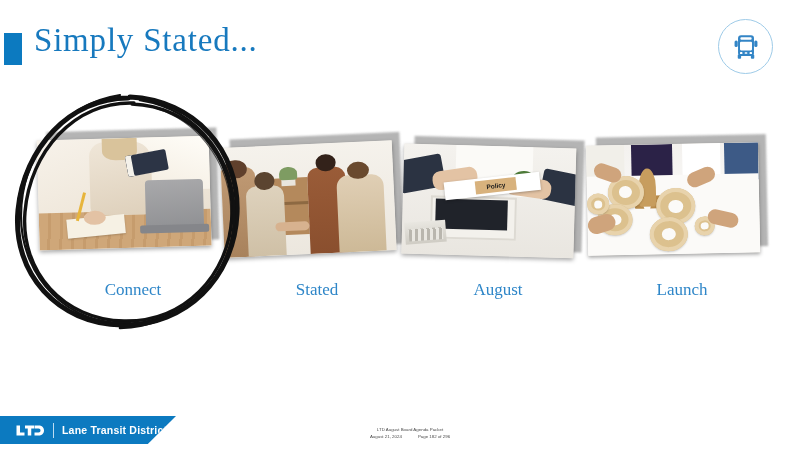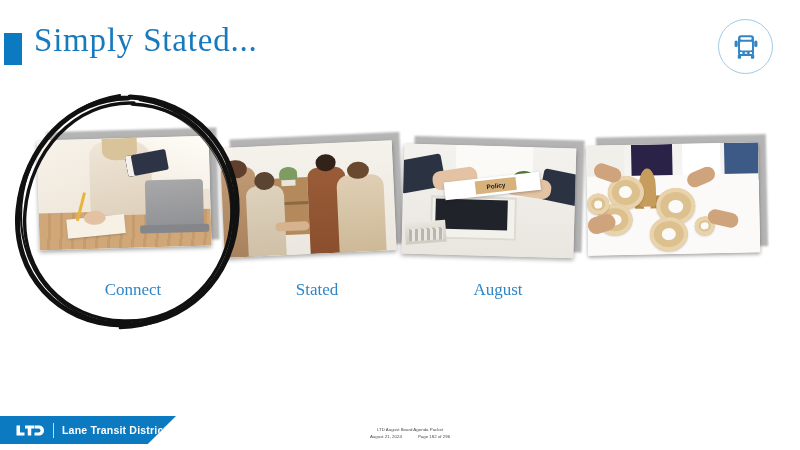--- a/index.html
+++ b/index.html
@@ -391,20 +391,21 @@
             <div class="ph gear g3"></div>
           <div class="ph gear g4"></div>
             <div class="ph gear g5"></div>
             <div class="ph gear g6"></div>
           <div class="ph l-hand h1"></div>
             <div class="ph l-hand h2"></div>
           <div class="ph l-hand h3"></div>
             <div class="ph l-hand h4"></div>
         </div>
       </div>
+      <div class="step-label">Launch</div>
     </div>
   </div>
 
   <svg id="highlight-circle" viewBox="0 0 238 238">
     <g fill="none" stroke="#111111" stroke-linecap="round">
       <path stroke-width="5" d="M120 6 C62 6, 16 56, 10 118 C4 182, 50 232, 114 233 C178 234, 226 186, 229 122 C232 58, 186 8, 122 5"></path>
       <path stroke-width="3.4" d="M126 11 C66 9, 22 60, 17 120 C12 180, 56 228, 116 229 C176 230, 221 184, 224 124 C227 64, 184 14, 124 12"></path>
       <path stroke-width="2.2" d="M112 3 C54 12, 13 64, 13 124 C13 186, 62 236, 122 230"></path>
       <path stroke-width="2.6" d="M132 8 C192 18, 230 70, 226 130 C222 190, 172 234, 112 236"></path>
       <path stroke-width="1.4" opacity=".8" d="M100 8 C46 22, 8 72, 9 128 C10 184, 54 228, 108 234"></path>

